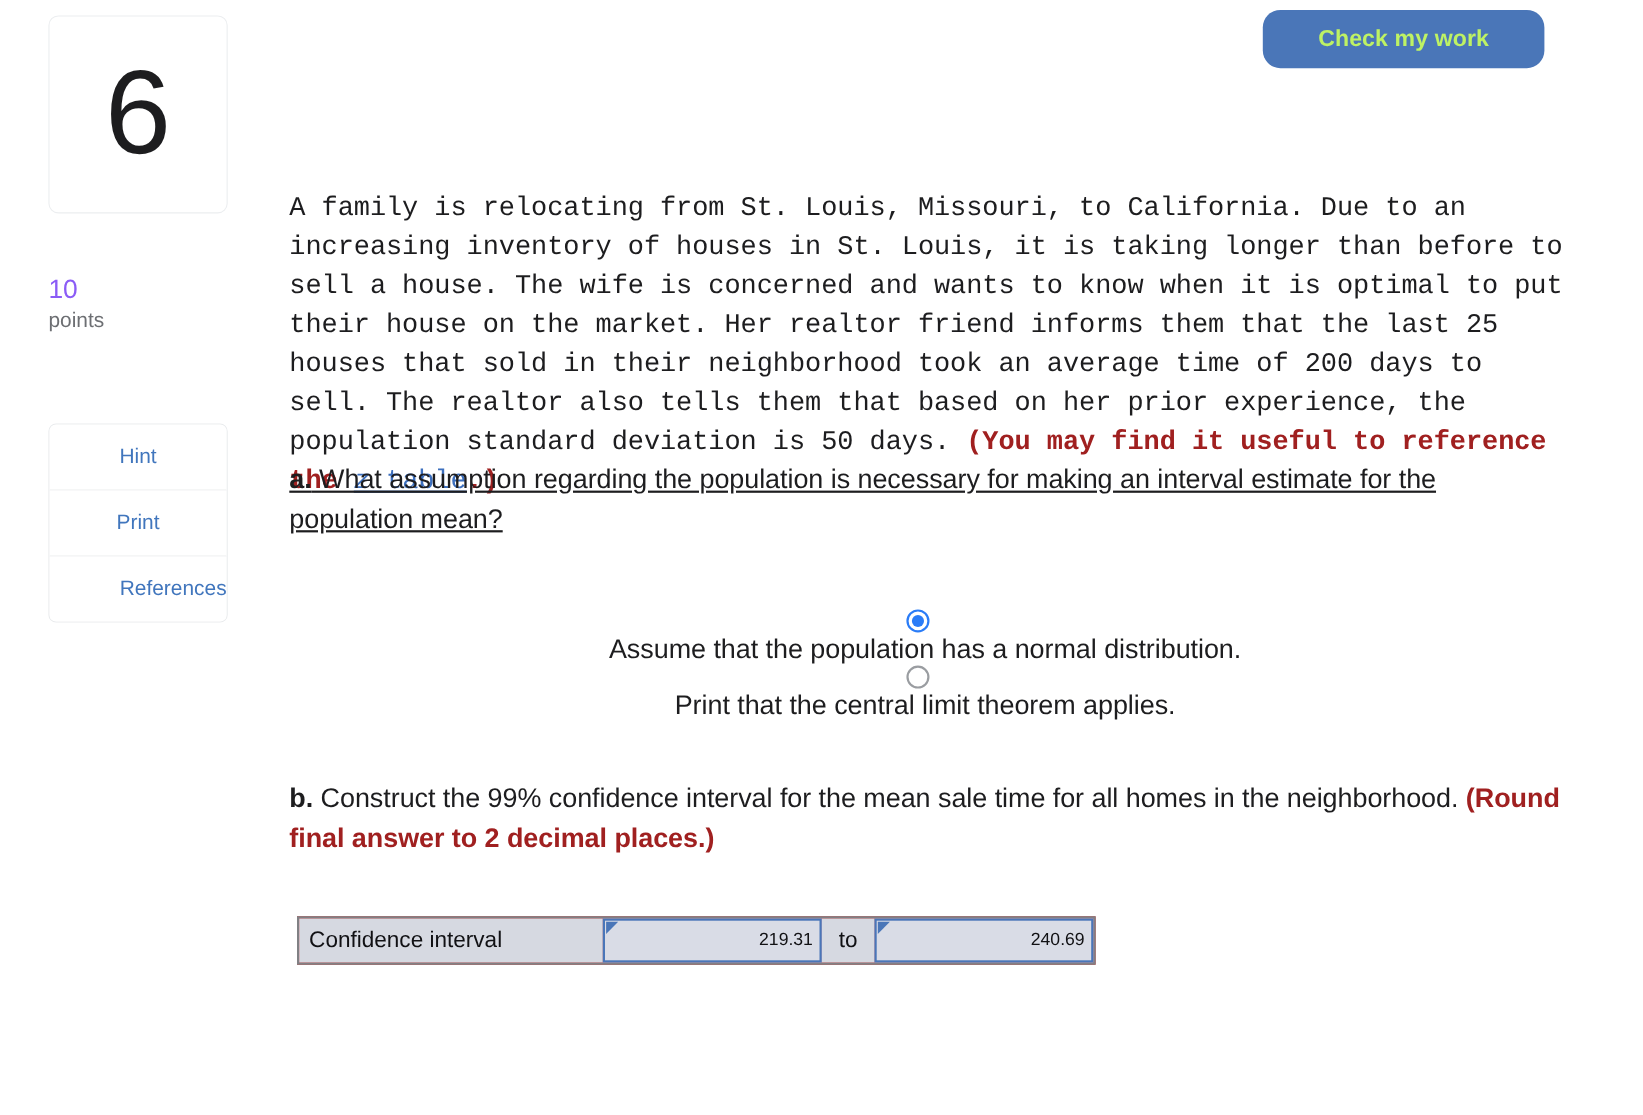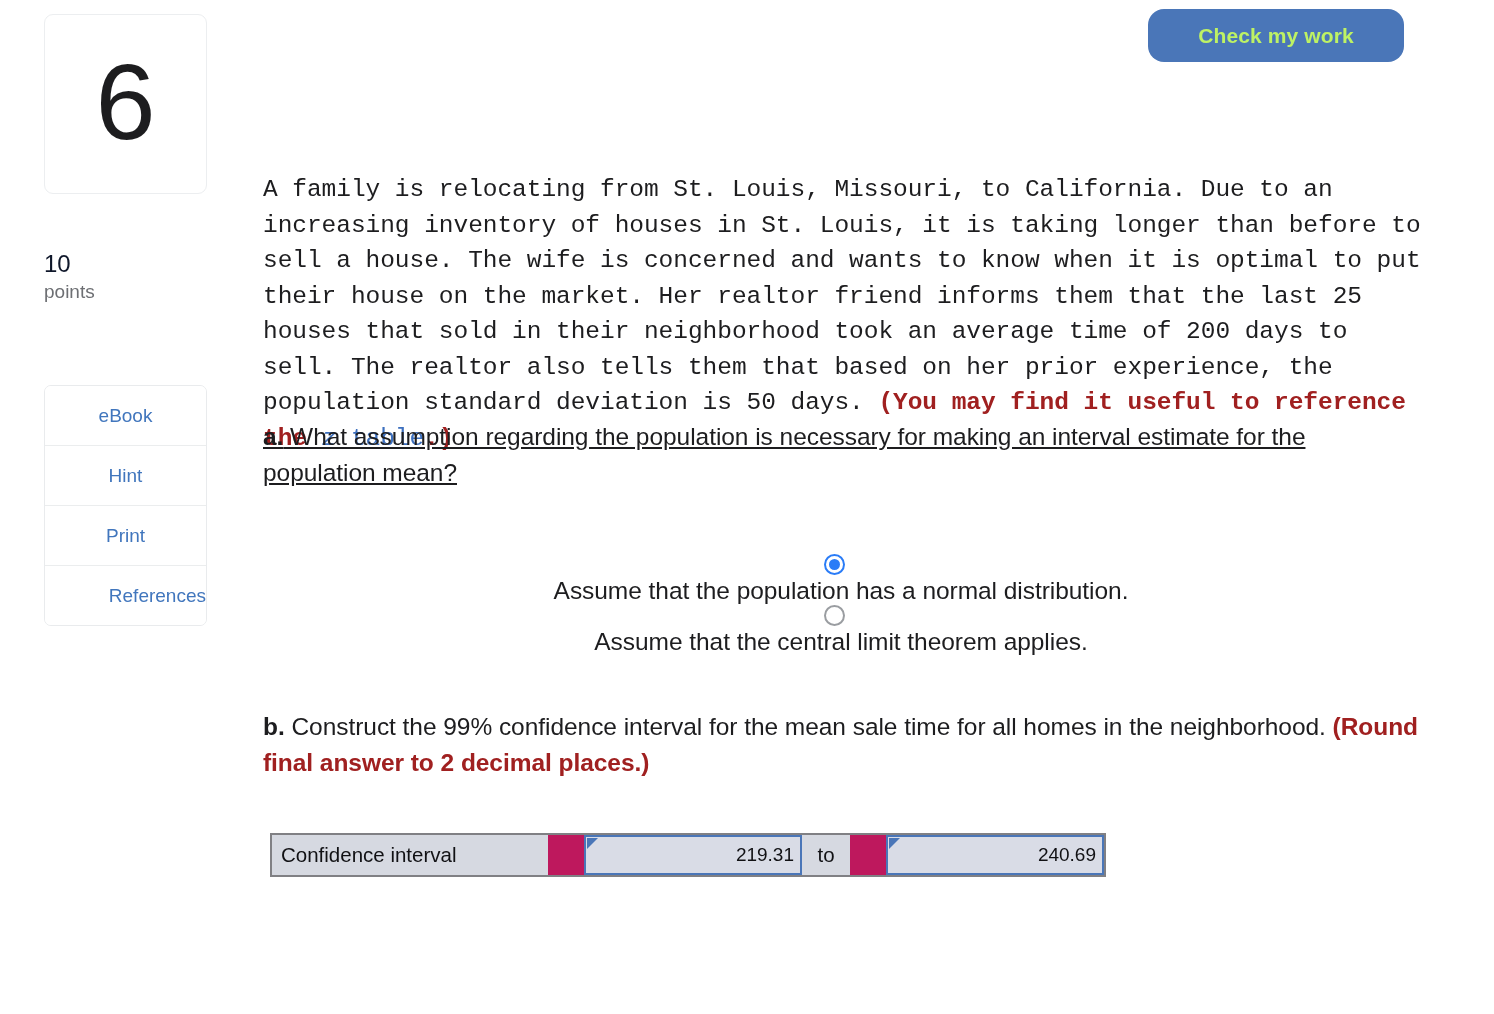--- a/index.html
+++ b/index.html
@@ -64,21 +64,21 @@
   }
 
   .points-wrap {
     position: absolute;
     left: 44px;
     top: 249px;
     width: 163px;
   }
   .points-value {
     font-size: 24px;
-    color: #0f172a;
+    color: #8b5cf6;
     line-height: 30px;
     font-family: "Liberation Sans", sans-serif;
   }
   .points-label {
     font-size: 19px;
     color: #6d6f73;
     line-height: 26px;
     font-family: "Liberation Sans", sans-serif;
   }
 
@@ -198,47 +198,46 @@
   .part-b { position: absolute; left: 0; top: 573px; width: 1160px; }
 
   
   .ans-table {
     position: absolute;
     left: 7px;
     top: 697px;
     display: flex;
     align-items: stretch;
     border: 2px solid #808084;
-    background: #be185d;
+    background: #b91c1c;
     height: 44px;
   }
   .ans-label {
     background: #d6d9e1;
     color: #111114;
     font-size: 20.5px;
     font-family: "Liberation Sans", sans-serif;
     display: flex;
     align-items: center;
     padding-left: 9px;
     width: 276px;
   }
   .ans-cell {
     position: relative;
-    width: 218px;
+    width: 199px;
     background: #d9dce6;
     border: 2px solid #4a76b8;
     display: flex;
     align-items: center;
     justify-content: flex-end;
     padding-right: 6px;
-    font-size: 19px;
+    font-size: 16px;
     color: #111114;
     font-family: "Liberation Sans", sans-serif;
     cursor: text;
-    margin-left: 36px;
   }
   .ans-cell::before {
     content: "";
     position: absolute;
     left: 1px;
     top: 1px;
     width: 0;
     height: 0;
     border-left: 11px solid #4a76b8;
     border-bottom: 11px solid transparent;
@@ -264,40 +263,39 @@
   <div class="qnum-box">
     <span class="num">6</span>
   </div>
 
   <div class="points-wrap">
     <div class="points-value">10</div>
     <div class="points-label">points</div>
   </div>
 
   <div class="tool-group">
-    <button class="tool-btn">eBook</button>
     <button class="tool-btn">Hint</button>
     <button class="tool-btn">Print</button>
     <button class="tool-btn">References</button>
   </div>
 
   <div class="content">
 
     <div class="qtext"><span>A family is relocating from St. Louis, Missouri, to California. Due to an increasing inventory of houses in St. Louis, it is taking longer than before to sell a house. The wife is concerned and wants to know when it is optimal to put their house on the market. Her realtor friend informs them that the last 25 houses that sold in their neighborhood took an average time of 200 days to sell. The realtor also tells them that based on her prior experience, the population standard deviation is 50 days. </span><span class="redbold"><span>(You may find it useful to reference the </span><a class="ztable-link"><span class="zi">z</span><span> table</span></a><span>.)</span></span></div>
 
     <div class="part part-a"><b>a.</b><span> What assumption regarding the population is necessary for making an interval estimate for the population mean?</span></div>
 
     <div class="options">
       <div class="opt-row">
         <span class="radio checked"></span>
         <span class="opt-label">Assume that the population has a normal distribution.</span>
       </div>
       <div class="opt-row">
         <span class="radio"></span>
-        <span class="opt-label">Assume that the central limit theorem applies.</span>
+        <span class="opt-label">Print that the central limit theorem applies.</span>
       </div>
     </div>
 
     <div class="part part-b"><b>b.</b><span> Construct the 99% confidence interval for the mean sale time for all homes in the neighborhood. </span><span class="redbold">(Round final answer to 2 decimal places.)</span></div>
 
     <div class="ans-table">
       <div class="ans-label">Confidence interval</div>
       <div class="ans-cell">219.31</div>
       <div class="ans-to">to</div>
       <div class="ans-cell">240.69</div>

